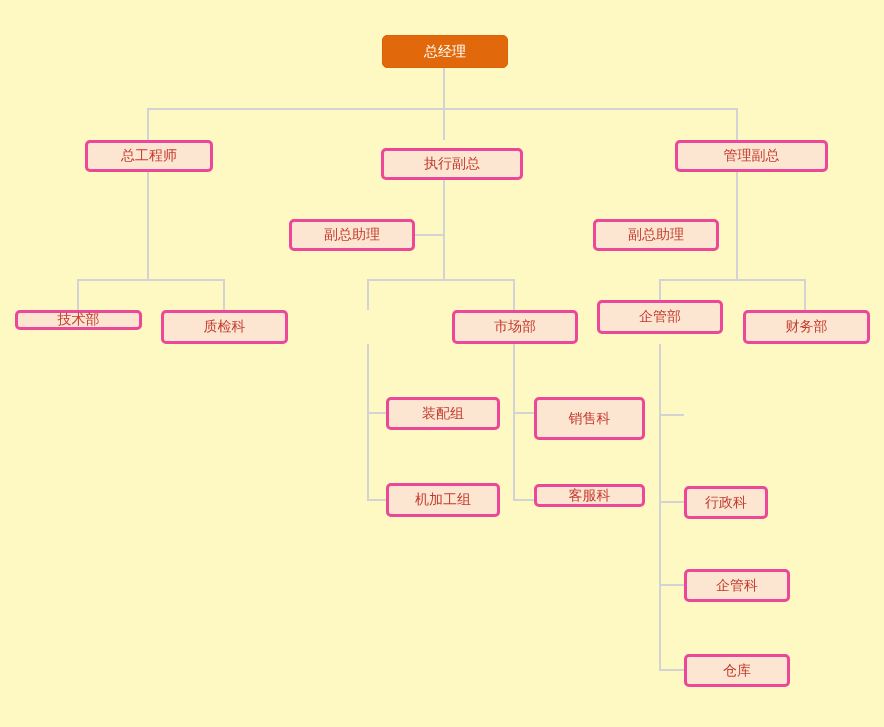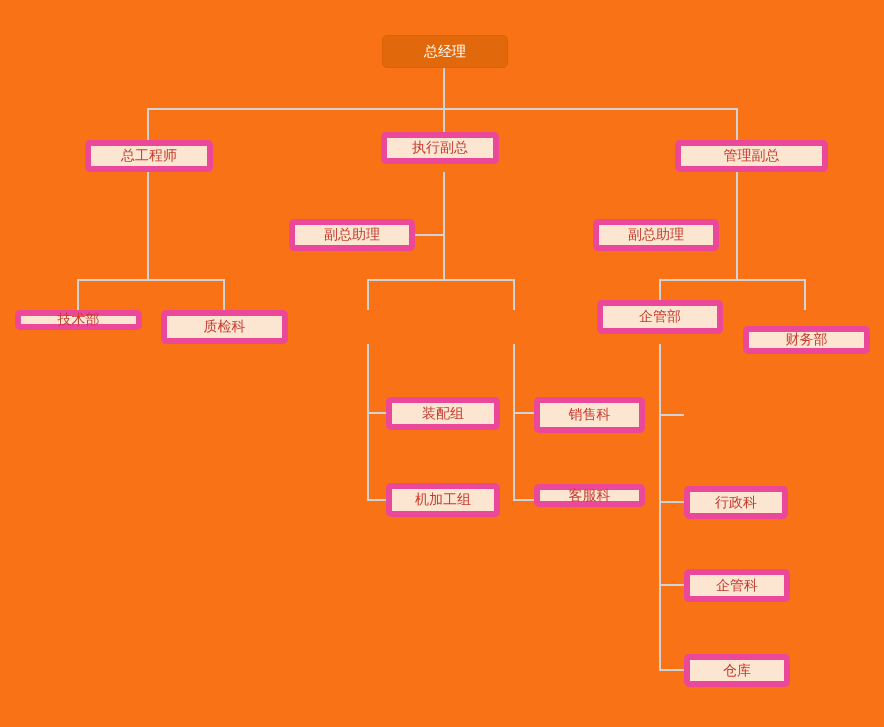--- a/index.html
+++ b/index.html
@@ -1,27 +1,27 @@
 <!DOCTYPE html>
 <html><head>
 <meta charset="utf-8">
 <style>
   html,body{margin:0;padding:0;background:#ffffff;}
   #canvas{
     position:relative;
     width:884px;height:727px;
-    background:#f97316;
+    background:#fef9c3;
     font-family:"Liberation Sans","DejaVu Sans",sans-serif;
     overflow:hidden;
   }
   .node{
     position:absolute;
     box-sizing:border-box;
     background:#FCE6D1;
-    border:6px solid #ec4899;
+    border:3px solid #ec4899;
     border-radius:5px;
     color:#C43B2F;
     font-size:14px;
     display:flex;
     align-items:center;
     justify-content:center;
     white-space:nowrap;
     cursor:pointer;
   }
   .node.root{
@@ -69,34 +69,35 @@
 
   <div class="line v" style="left:659px;top:344px;height:327px"></div>
   <div class="line h" style="left:660px;top:414px;width:24px"></div>
   <div class="line h" style="left:660px;top:501px;width:24px"></div>
   <div class="line h" style="left:660px;top:584px;width:24px"></div>
   <div class="line h" style="left:660px;top:669px;width:24px"></div>
 
   <div class="node root" style="left:382px;top:35px;width:126px;height:33px">总经理</div>
 
   <div class="node" style="left:85px;top:140px;width:128px;height:32px">总工程师</div>
-  <div class="node" style="left:381px;top:132px;width:118px;height:32px">执行副总</div>
+  <div class="node" style="left:381px;top:148px;width:142px;height:32px">执行副总</div>
   <div class="node" style="left:675px;top:140px;width:153px;height:32px">管理副总</div>
 
   <div class="node" style="left:289px;top:219px;width:126px;height:32px">副总助理</div>
   <div class="node" style="left:593px;top:219px;width:126px;height:32px">副总助理</div>
 
   <div class="node" style="left:15px;top:310px;width:127px;height:20px">技术部</div>
   <div class="node" style="left:161px;top:310px;width:127px;height:34px">质检科</div>
+  <div class="node" style="left:452px;top:310px;width:126px;height:34px">市场部</div>
   <div class="node" style="left:597px;top:300px;width:126px;height:34px">企管部</div>
-  <div class="node" style="left:743px;top:326px;width:127px;height:28px">财务部</div>
+  <div class="node" style="left:743px;top:310px;width:127px;height:34px">财务部</div>
 
   <div class="node" style="left:386px;top:483px;width:114px;height:34px">机加工组</div>
   <div class="node" style="left:386px;top:397px;width:114px;height:33px">装配组</div>
 
-  <div class="node" style="left:534px;top:397px;width:111px;height:36px">销售科</div>
+  <div class="node" style="left:534px;top:397px;width:111px;height:43px">销售科</div>
   <div class="node" style="left:534px;top:484px;width:111px;height:23px">客服科</div>
 
-  <div class="node" style="left:684px;top:486px;width:104px;height:33px">行政科</div>
+  <div class="node" style="left:684px;top:486px;width:84px;height:33px">行政科</div>
   <div class="node" style="left:684px;top:569px;width:106px;height:33px">企管科</div>
   <div class="node" style="left:684px;top:654px;width:106px;height:33px">仓库</div>
 
 </div>
 
 </body></html>

